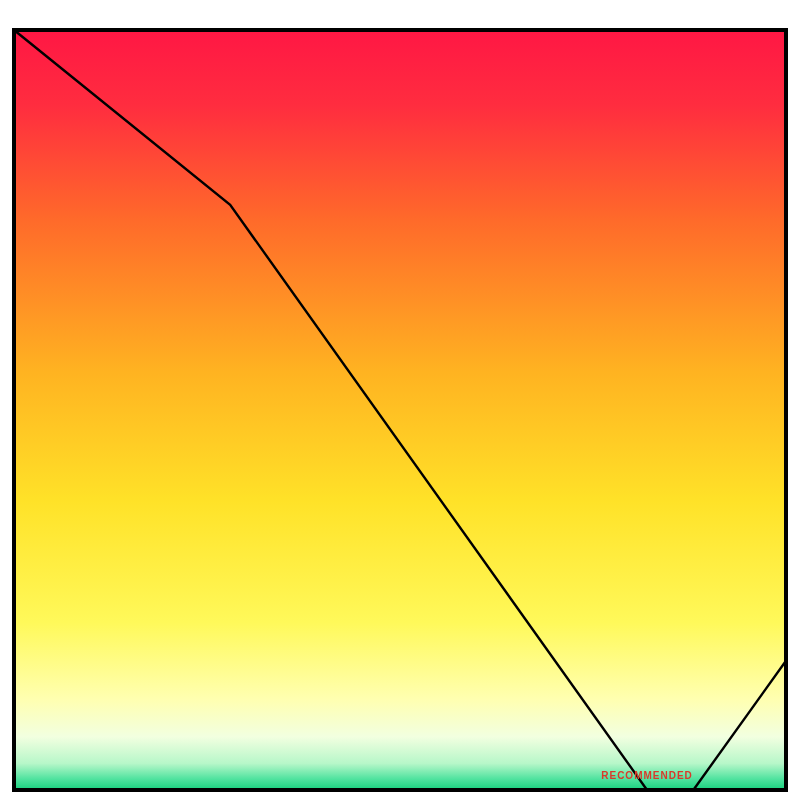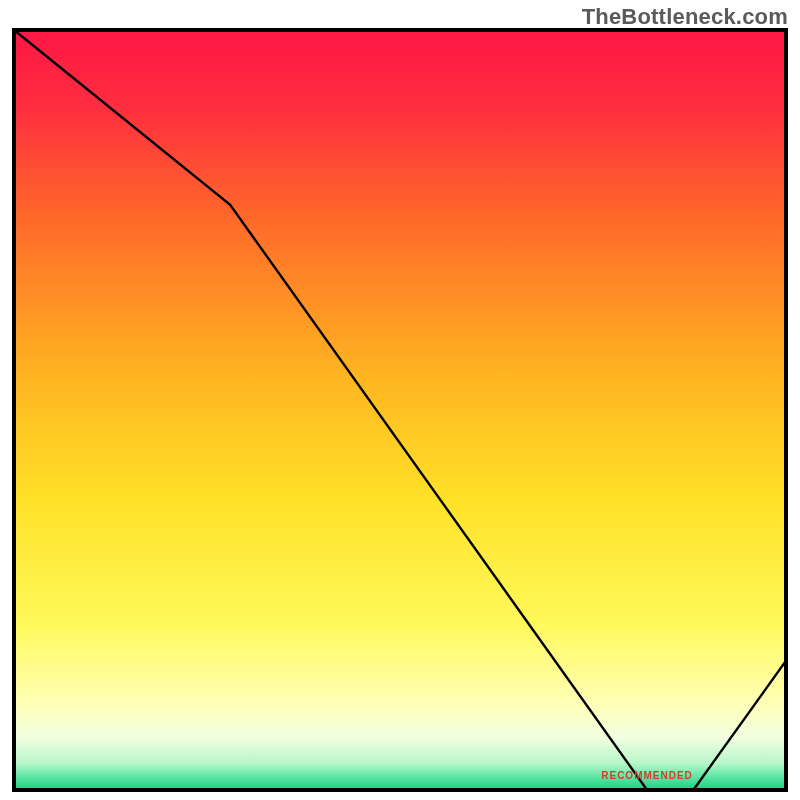--- a/index.html
+++ b/index.html
@@ -26,21 +26,20 @@
   }
   svg {
     display: block;
   }
 </style>
 </head>
 <body>
 
 <div class="container">
 
-  <div class="watermark">TheBottleneck.com</div>
 
   <svg id="chart-svg" width="800" height="800" viewBox="0 0 800 800">
     <defs>
       <linearGradient id="bg-grad" x1="0" y1="0" x2="0" y2="1">
           <stop offset="0%" stop-color="#ff1744"></stop>
           <stop offset="10%" stop-color="#ff2d3f"></stop>
           <stop offset="25%" stop-color="#ff6a2a"></stop>
           <stop offset="45%" stop-color="#ffb321"></stop>
           <stop offset="62%" stop-color="#ffe228"></stop>
           <stop offset="78%" stop-color="#fff95a"></stop>

